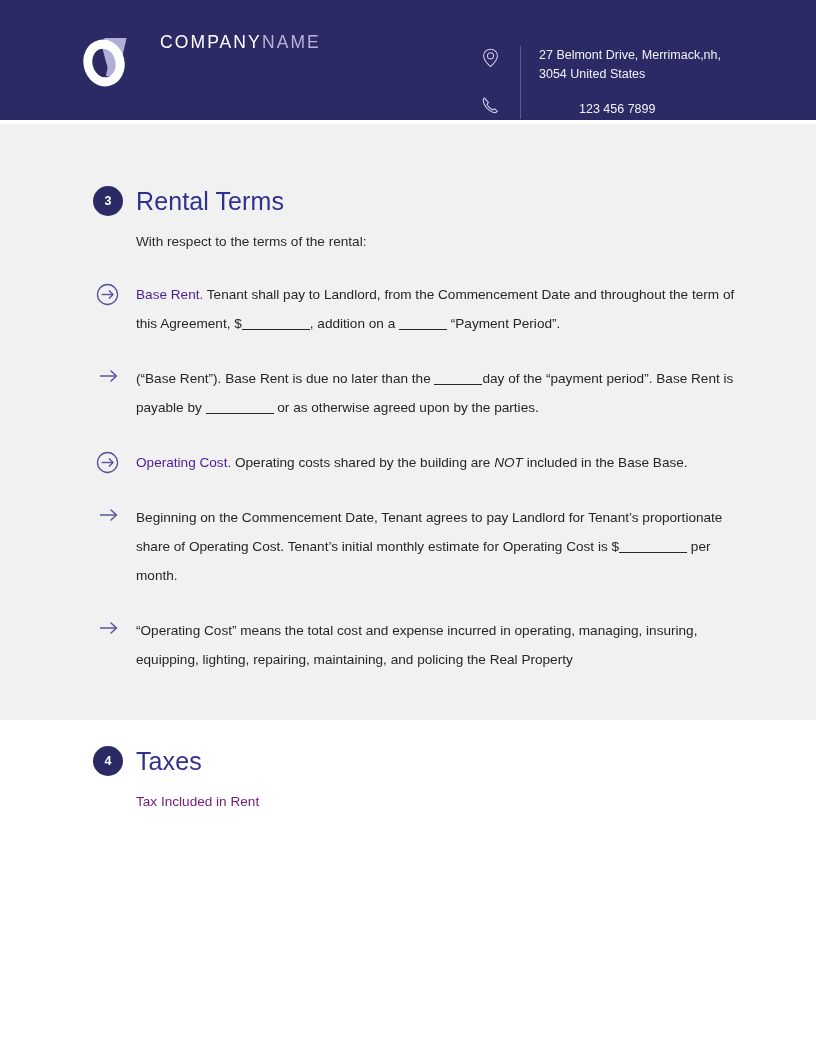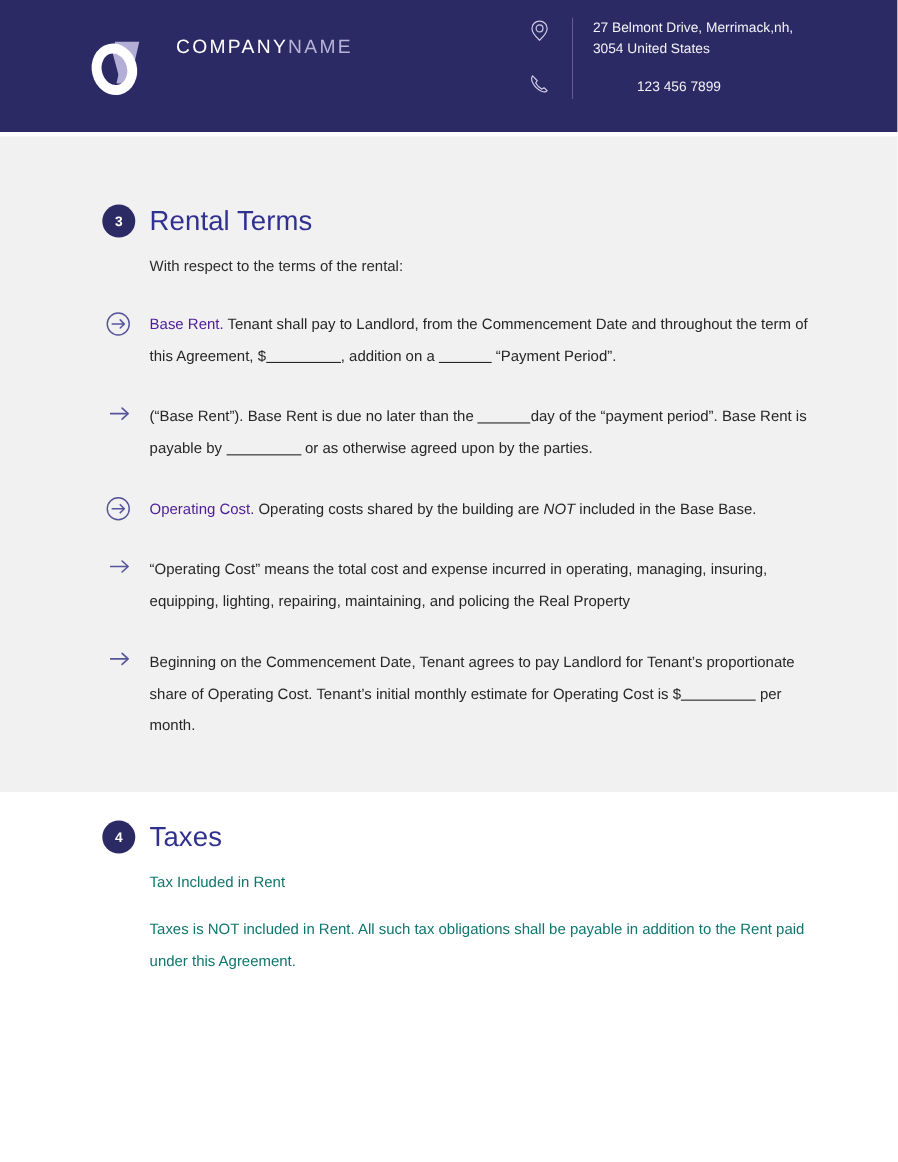--- a/index.html
+++ b/index.html
@@ -51,21 +51,21 @@
     font-size: 17.5px;
     letter-spacing: 2.1px;
     white-space: nowrap;
   }
   .brand-name .b1 { color: #ffffff; }
   .brand-name .b2 { color: #b6b2d8; }
 
   .contact {
     position: absolute;
     left: 476px;
-    top: 16px;
+    top: 46px;
     display: flex;
     align-items: flex-start;
   }
 
   .contact-icons {
     width: 28px;
     display: flex;
     flex-direction: column;
     align-items: center;
     padding-top: 2px;
@@ -176,21 +176,21 @@
   }
   .blank-sm { width: 48px; }
   .blank-md { width: 68px; }
 
   
   .para {
     margin-left: 136px;
     margin-right: 72px;
     font-size: 13.6px;
     line-height: 29px;
-    color: #0f766e;
+    color: #701a75;
   }
   .para.tight { line-height: 24px; }
   .para + .para { margin-top: 16px; }
 </style>
 </head>
 <body>
 
 <div class="page">
 
   <div class="header">
@@ -280,40 +280,39 @@
       <div class="bullet-body"><b>Operating Cost.</b><span> Operating costs shared by the building are </span><i>NOT</i><span> included in the Base Base.</span></div>
     </div>
 
     <div class="bullet">
       <div class="bullet-icon plain">
         <svg width="20" height="14" viewBox="0 0 20 14">
           <line x1="1" y1="7" x2="17" y2="7" stroke="#56549a" stroke-width="1.5"></line>
           <polyline points="12,2 17.5,7 12,12" fill="none" stroke="#56549a" stroke-width="1.5" stroke-linecap="round" stroke-linejoin="round"></polyline>
         </svg>
       </div>
-      <div class="bullet-body">“Operating Cost” means the total cost and expense incurred in operating, managing, insuring, equipping, lighting, repairing, maintaining, and policing the Real Property</div>
+      <div class="bullet-body"><span>Beginning on the Commencement Date, Tenant agrees to pay Landlord for Tenant’s proportionate share of Operating Cost. Tenant’s initial monthly estimate for Operating Cost is $</span><span class="blank blank-md"></span><span> per month.</span></div>
     </div>
 
     <div class="bullet">
       <div class="bullet-icon plain">
         <svg width="20" height="14" viewBox="0 0 20 14">
           <line x1="1" y1="7" x2="17" y2="7" stroke="#56549a" stroke-width="1.5"></line>
           <polyline points="12,2 17.5,7 12,12" fill="none" stroke="#56549a" stroke-width="1.5" stroke-linecap="round" stroke-linejoin="round"></polyline>
         </svg>
       </div>
-      <div class="bullet-body"><span>Beginning on the Commencement Date, Tenant agrees to pay Landlord for Tenant’s proportionate share of Operating Cost. Tenant’s initial monthly estimate for Operating Cost is $</span><span class="blank blank-md"></span><span> per month.</span></div>
+      <div class="bullet-body">“Operating Cost” means the total cost and expense incurred in operating, managing, insuring, equipping, lighting, repairing, maintaining, and policing the Real Property</div>
     </div>
 
   </div>
 
   <div class="band-white">
 
     <div class="section-head">
       <div class="num-badge">4</div>
       <div class="section-title">Taxes</div>
     </div>
 
     <div class="para tight">Tax Included in Rent</div>
 
-    <div class="para">Taxes is NOT included in Rent. All such tax obligations shall be payable in addition to the Rent paid under this Agreement.</div>
   </div>
 
 </div>
 
 </body></html>

